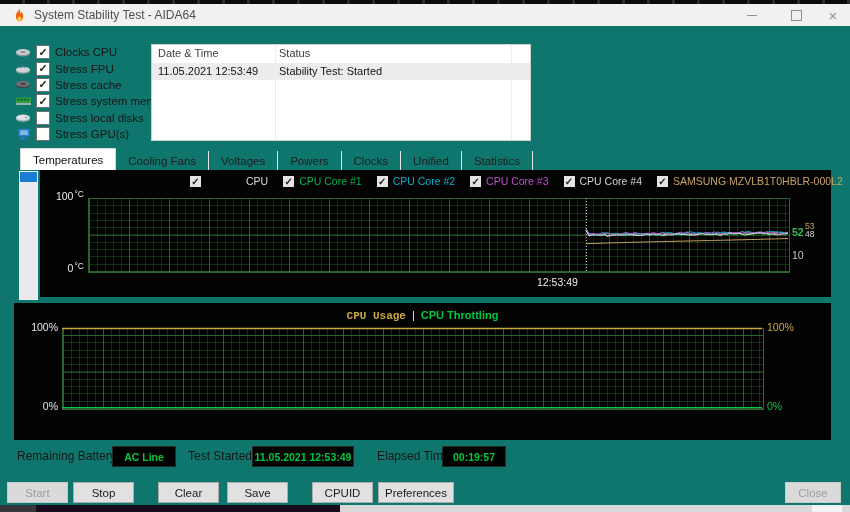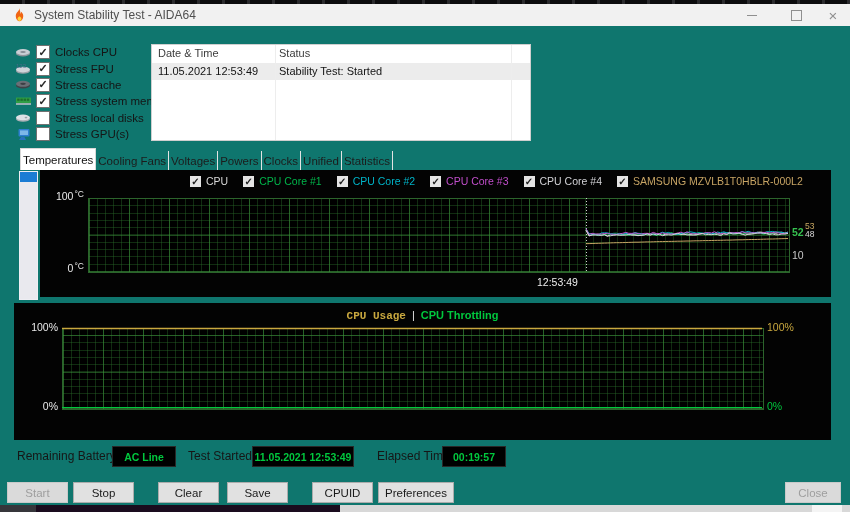--- a/index.html
+++ b/index.html
@@ -39,21 +39,21 @@
   .lh1,.lh2{position:absolute;top:2px;font-size:11px;color:#3c3c3c;}
   .lh1{left:6px;} .lh2{left:127px;}
   .log-row{position:relative;height:17px;background:#ececec;}
   .lc1,.lc2{position:absolute;top:2px;font-size:11px;color:#141414;white-space:nowrap;}
   .lc1{left:6px;} .lc2{left:127px;}
   .log-vline{position:absolute;top:0;width:1px;height:100%;background:#ededed;}
   .lv1{left:123px;} .lv2{left:359px;}
 
   
   #tabs{position:absolute;left:20px;top:149px;height:21px;display:flex;align-items:flex-end;}
-  .tab{height:19px;padding:0 2px;font-size:11.5px;color:#1c1c1c;display:flex;align-items:center;
+  .tab{height:19px;padding:0 12px;font-size:11.5px;color:#1c1c1c;display:flex;align-items:center;
        border-right:1px solid #e3e3e3;background:transparent;white-space:nowrap;}
   .tab.active{height:21px;background:#fff;border:1px solid #d8d8d8;border-bottom:none;color:#111;}
 
   
   .panel{position:absolute;background:#030303;}
   .temp-panel{left:40px;top:170px;width:791px;height:127px;}
   .usage-panel{left:14px;top:303px;width:817px;height:137px;}
   .plot{position:absolute;background-color:#000;border:1px solid #2c642c;
     background-image:
       repeating-linear-gradient(90deg, rgba(60,150,60,.50) 0 1px, transparent 1px 40px),
@@ -237,21 +237,21 @@
   <div class="vscroll">
     <div class="vthumb"></div>
   </div>
 
   <div class="panel temp-panel">
     <div id="temp-legend">
         <span class="litem">
           <span class="lcb">
             <span class="lcbm">✓</span>
           </span>
-          <span class="llabel" style="color: rgb(217, 217, 217);">CPU</span>
+          <span class="llabel" style="color: rgb(217, 217, 217); margin-left: 40px;">CPU</span>
         </span>
         <span class="litem">
           <span class="lcb">
             <span class="lcbm">✓</span>
           </span>
           <span class="llabel" style="color: rgb(0, 180, 74);">CPU Core #1</span>
         </span>
         <span class="litem">
           <span class="lcb">
             <span class="lcbm">✓</span>

